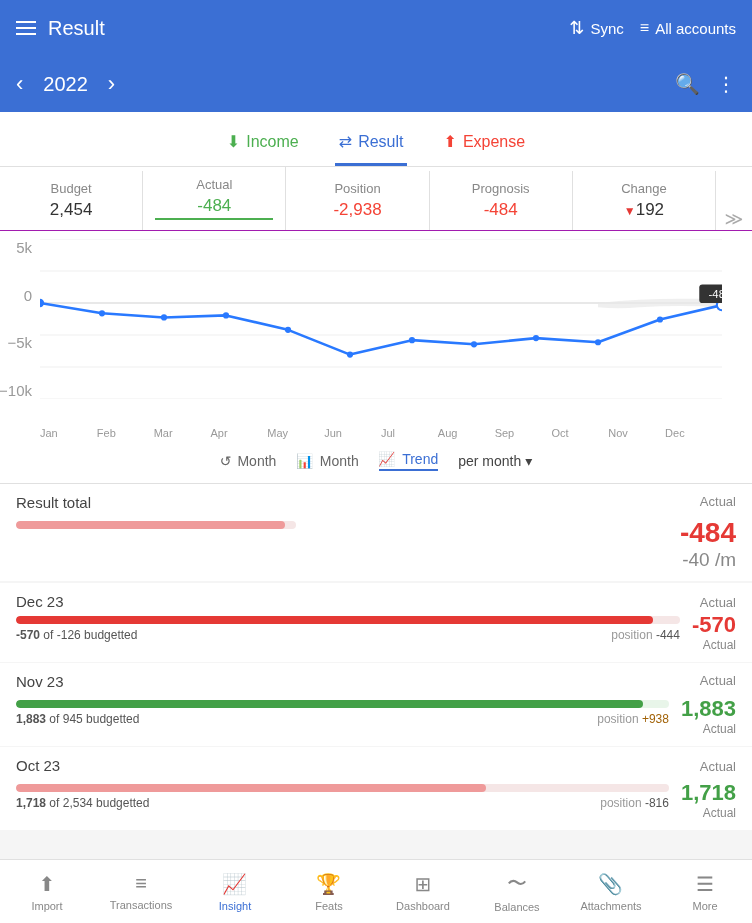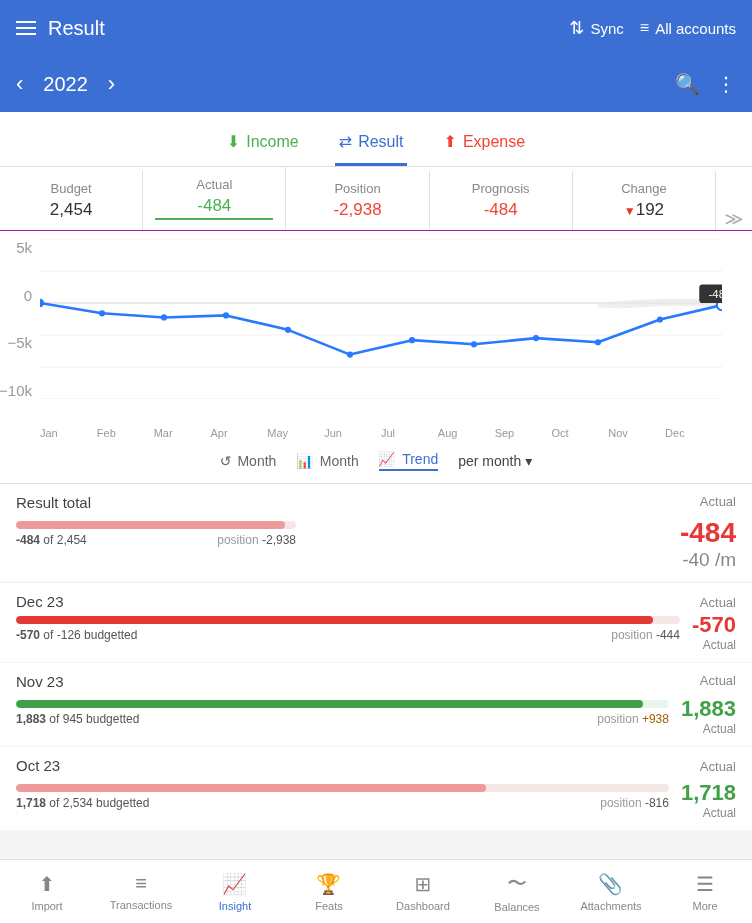--- a/index.html
+++ b/index.html
@@ -244,24 +244,20 @@
   <div class="data-card" style="margin-bottom:1px;">
     <div style="display:flex;justify-content:space-between;align-items:flex-start;margin-bottom:6px;">
       <span class="result-total-label">Result total</span>
       <span class="result-total-actual-label">Actual</span>
     </div>
     <div style="display:flex;justify-content:space-between;align-items:flex-start;">
       <div>
         <div class="progress-bar-bg" style="width:280px;">
           <div class="progress-bar-fill pink" style="width:96%;"></div>
         </div>
-        <div class="data-card-footer" style="margin-top:4px;">
-          <span class="of"><strong>-484</strong> of <span>2,454</span></span>
-          <span><span>position </span><span class="position-val">-2,938</span></span>
-        </div>
       </div>
       <div style="text-align:right;">
         <div class="result-total-value">-484</div>
         <div class="result-total-rate">-40 /m</div>
       </div>
     </div>
   </div>
 
   <div class="data-card" style="margin-bottom:1px;margin-top:2px;">
     <div style="display:flex;justify-content:space-between;align-items:flex-end;margin-bottom:2px;">

